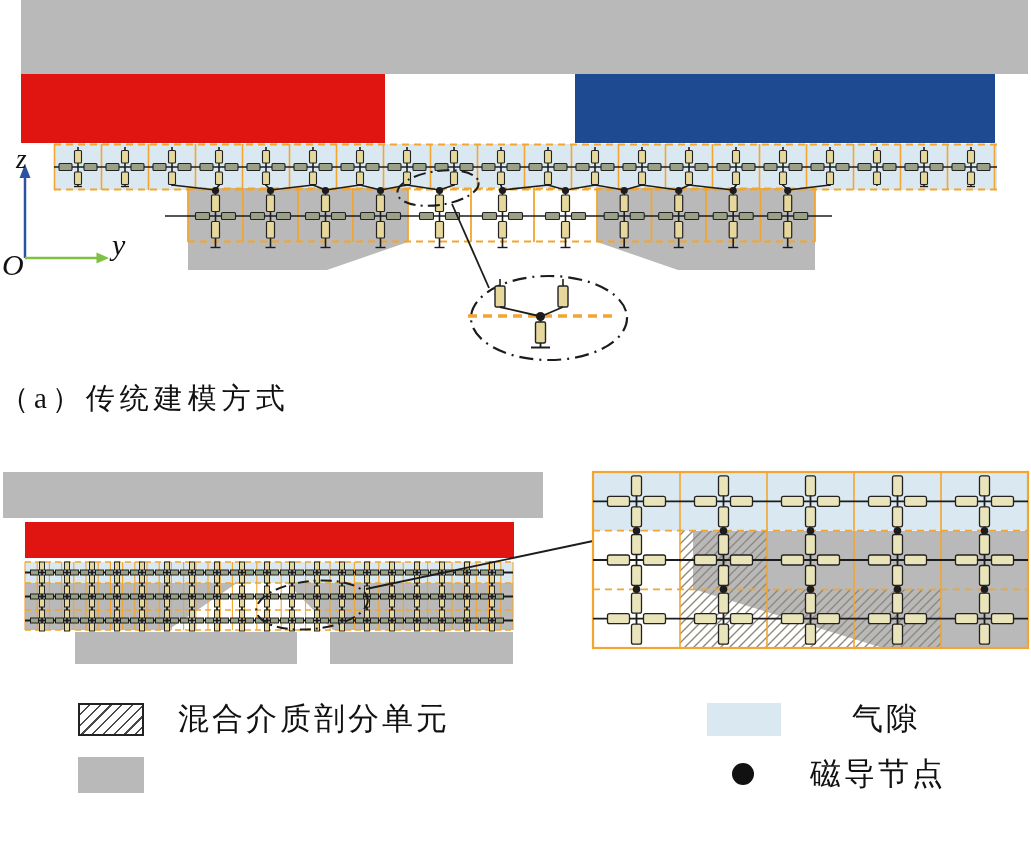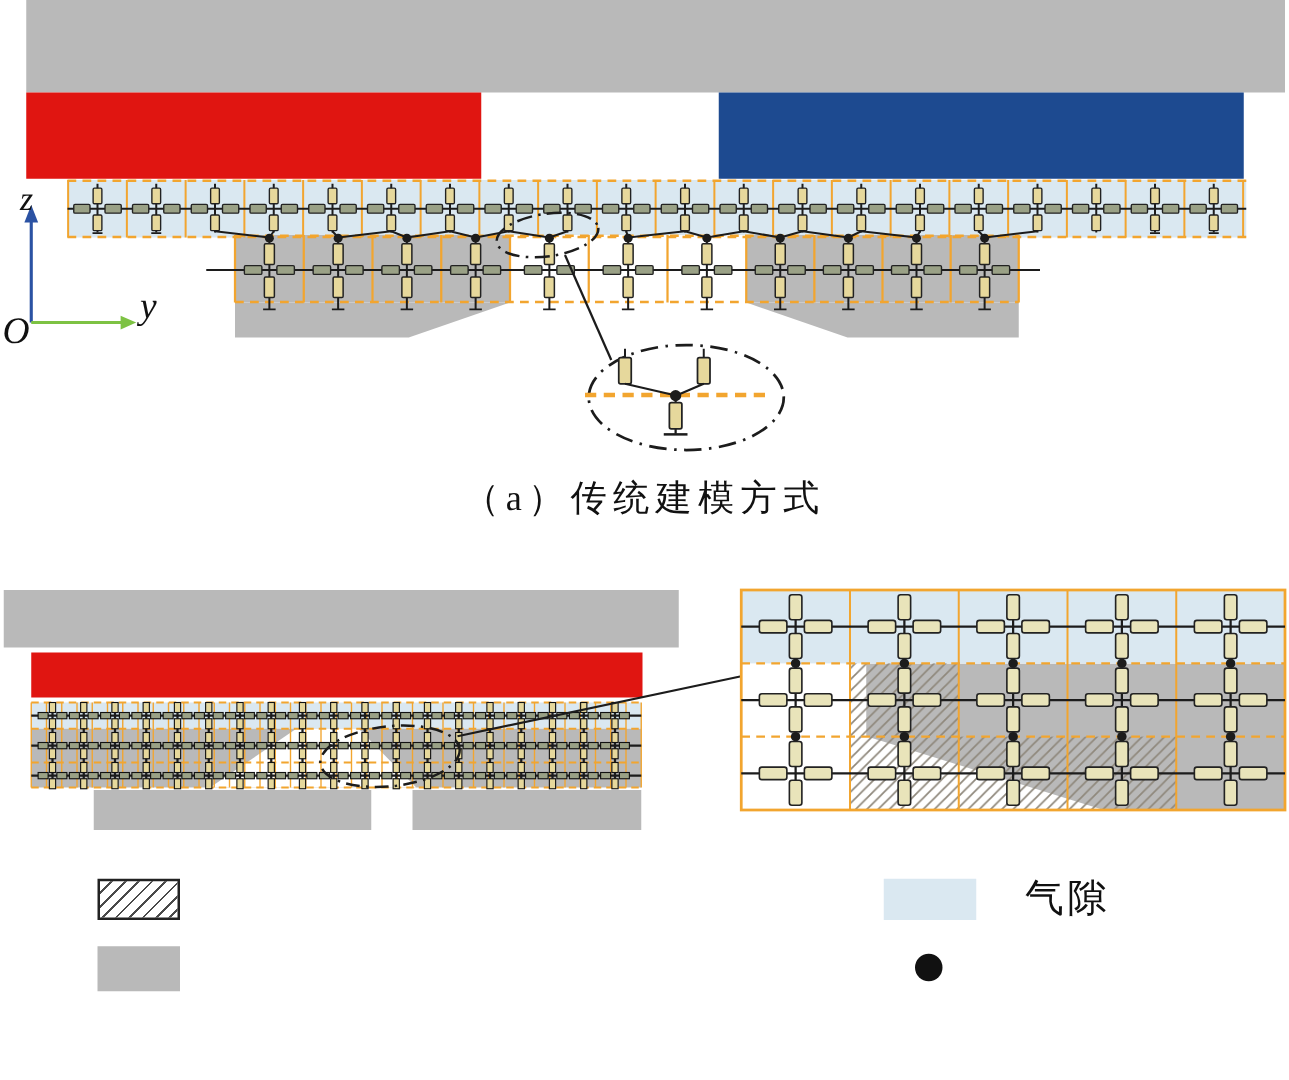--- a/index.html
+++ b/index.html
@@ -1,20 +1,20 @@
 <!DOCTYPE html>
 <html><head>
 <meta charset="utf-8">
 <style>
   html,body{margin:0;padding:0;background:#ffffff;}
   .page{position:relative;width:1031px;height:864px;background:#fff;overflow:hidden;
         font-family:"Liberation Serif", serif;color:#151515;}
   .abs{position:absolute;}
   svg{display:block;}
-  .caption{position:absolute;left:0;width:100%;text-align:center;font-size:29px;
+  .caption{position:absolute;left:0;width:100%;text-align:left;font-size:29px;
            letter-spacing:5px;color:#111;white-space:nowrap;}
   .axis-label{position:absolute;font-style:italic;color:#111;}
   .legend-label{position:absolute;font-size:31px;letter-spacing:3px;color:#111;white-space:nowrap;}
   .swatch{position:absolute;box-sizing:border-box;}
   .swatch-hatch{border:2px solid #222;background:
      repeating-linear-gradient(135deg,#ffffff 0 6px,#4a4a4a 6px 7.6px);}
   .swatch-core{background:#b9b9b9;}
   .swatch-airgap{background:#dae8f1;}
   .swatch-node{border-radius:50%;background:#111;}
 </style>
@@ -729,21 +729,23 @@
         <rect x="955.5" y="555" width="22" height="10" rx="2" fill="#e9e4ba" stroke="#222" stroke-width="1.3"></rect>
         <rect x="991.5" y="555" width="22" height="10" rx="2" fill="#e9e4ba" stroke="#222" stroke-width="1.3"></rect>
         <rect x="979.5" y="593.2" width="10" height="20" rx="2" fill="#e9e4ba" stroke="#222" stroke-width="1.3"></rect>
         <rect x="979.5" y="624.2" width="10" height="20" rx="2" fill="#e9e4ba" stroke="#222" stroke-width="1.3"></rect>
         <rect x="955.5" y="613.7" width="22" height="10" rx="2" fill="#e9e4ba" stroke="#222" stroke-width="1.3"></rect>
         <rect x="991.5" y="613.7" width="22" height="10" rx="2" fill="#e9e4ba" stroke="#222" stroke-width="1.3"></rect>
       </g>
     </svg>
 
   <div class="swatch swatch-hatch" style="left:78px;top:703px;width:66px;height:33px;"></div>
+  <div class="legend-label" style="left:178px;top:698px;">混合介质剖分单元</div>
 
   <div class="swatch swatch-core" style="left:78px;top:757px;width:66px;height:36px;"></div>
 
   <div class="swatch swatch-airgap" style="left:707px;top:703px;width:74px;height:33px;"></div>
-  <div class="legend-label" style="left:820px;top:698px;">气隙</div>
+  <div class="legend-label" style="left:852px;top:698px;">气隙</div>
 
   <div class="swatch swatch-node" style="left:732px;top:763px;width:22px;height:22px;"></div>
+  <div class="legend-label" style="left:810px;top:753px;">磁导节点</div>
 
 </div>
 
 </body></html>

